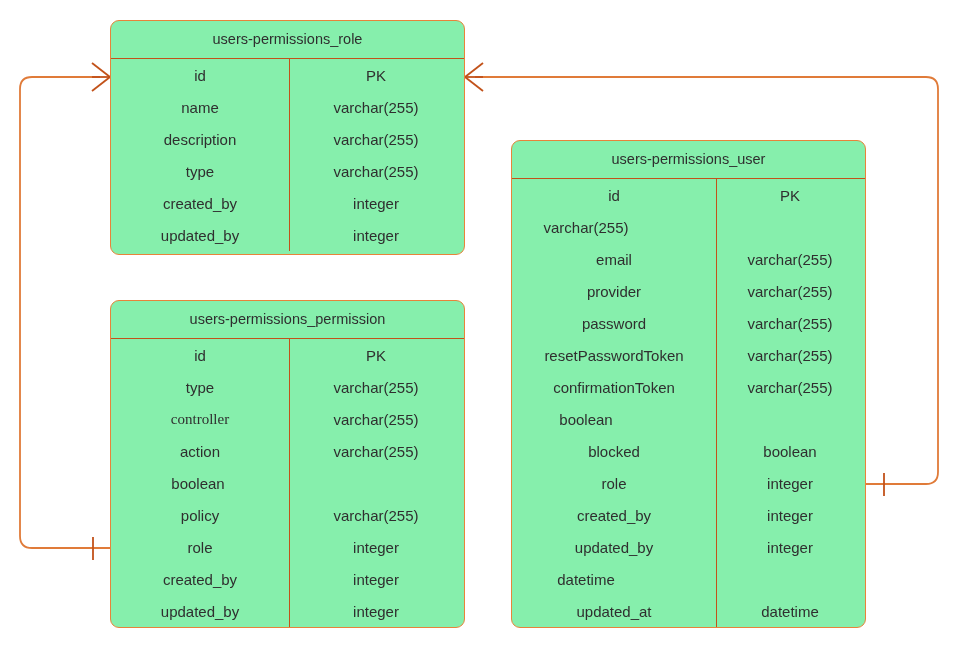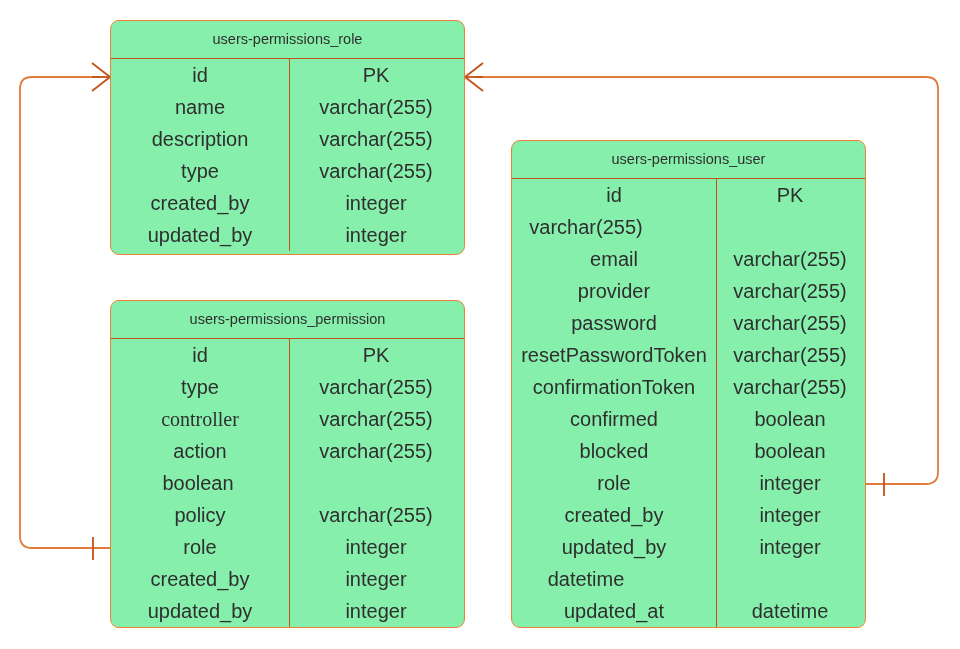--- a/index.html
+++ b/index.html
@@ -50,21 +50,21 @@
     bottom: 0;
     width: 0;
     border-left: 1.6px solid #c2521a;
   }
   .field-row {
     display: flex;
     height: 32px;
     align-items: center;
   }
   .field-name, .field-type {
-    font-size: 20px;
+    font-size: 15px;
     color: #2f2f2f;
     text-align: center;
     white-space: nowrap;
     overflow: hidden;
   }
 </style>
 </head>
 <body>
 
 <div id="canvas">
@@ -197,21 +197,20 @@
           </div>
           <div class="field-row">
             <div class="field-name" style="width: 204px;">resetPasswordToken</div>
             <div class="field-type" style="width: 148px;">varchar(255)</div>
           </div>
           <div class="field-row">
             <div class="field-name" style="width: 204px;">confirmationToken</div>
             <div class="field-type" style="width: 148px;">varchar(255)</div>
           </div>
           <div class="field-row">
-            <div class="field-name" style="width: 204px;">confirmed</div>
             <div class="field-type" style="width: 148px;">boolean</div>
           </div>
           <div class="field-row">
             <div class="field-name" style="width: 204px;">blocked</div>
             <div class="field-type" style="width: 148px;">boolean</div>
           </div>
           <div class="field-row">
             <div class="field-name" style="width: 204px;">role</div>
             <div class="field-type" style="width: 148px;">integer</div>
           </div>

